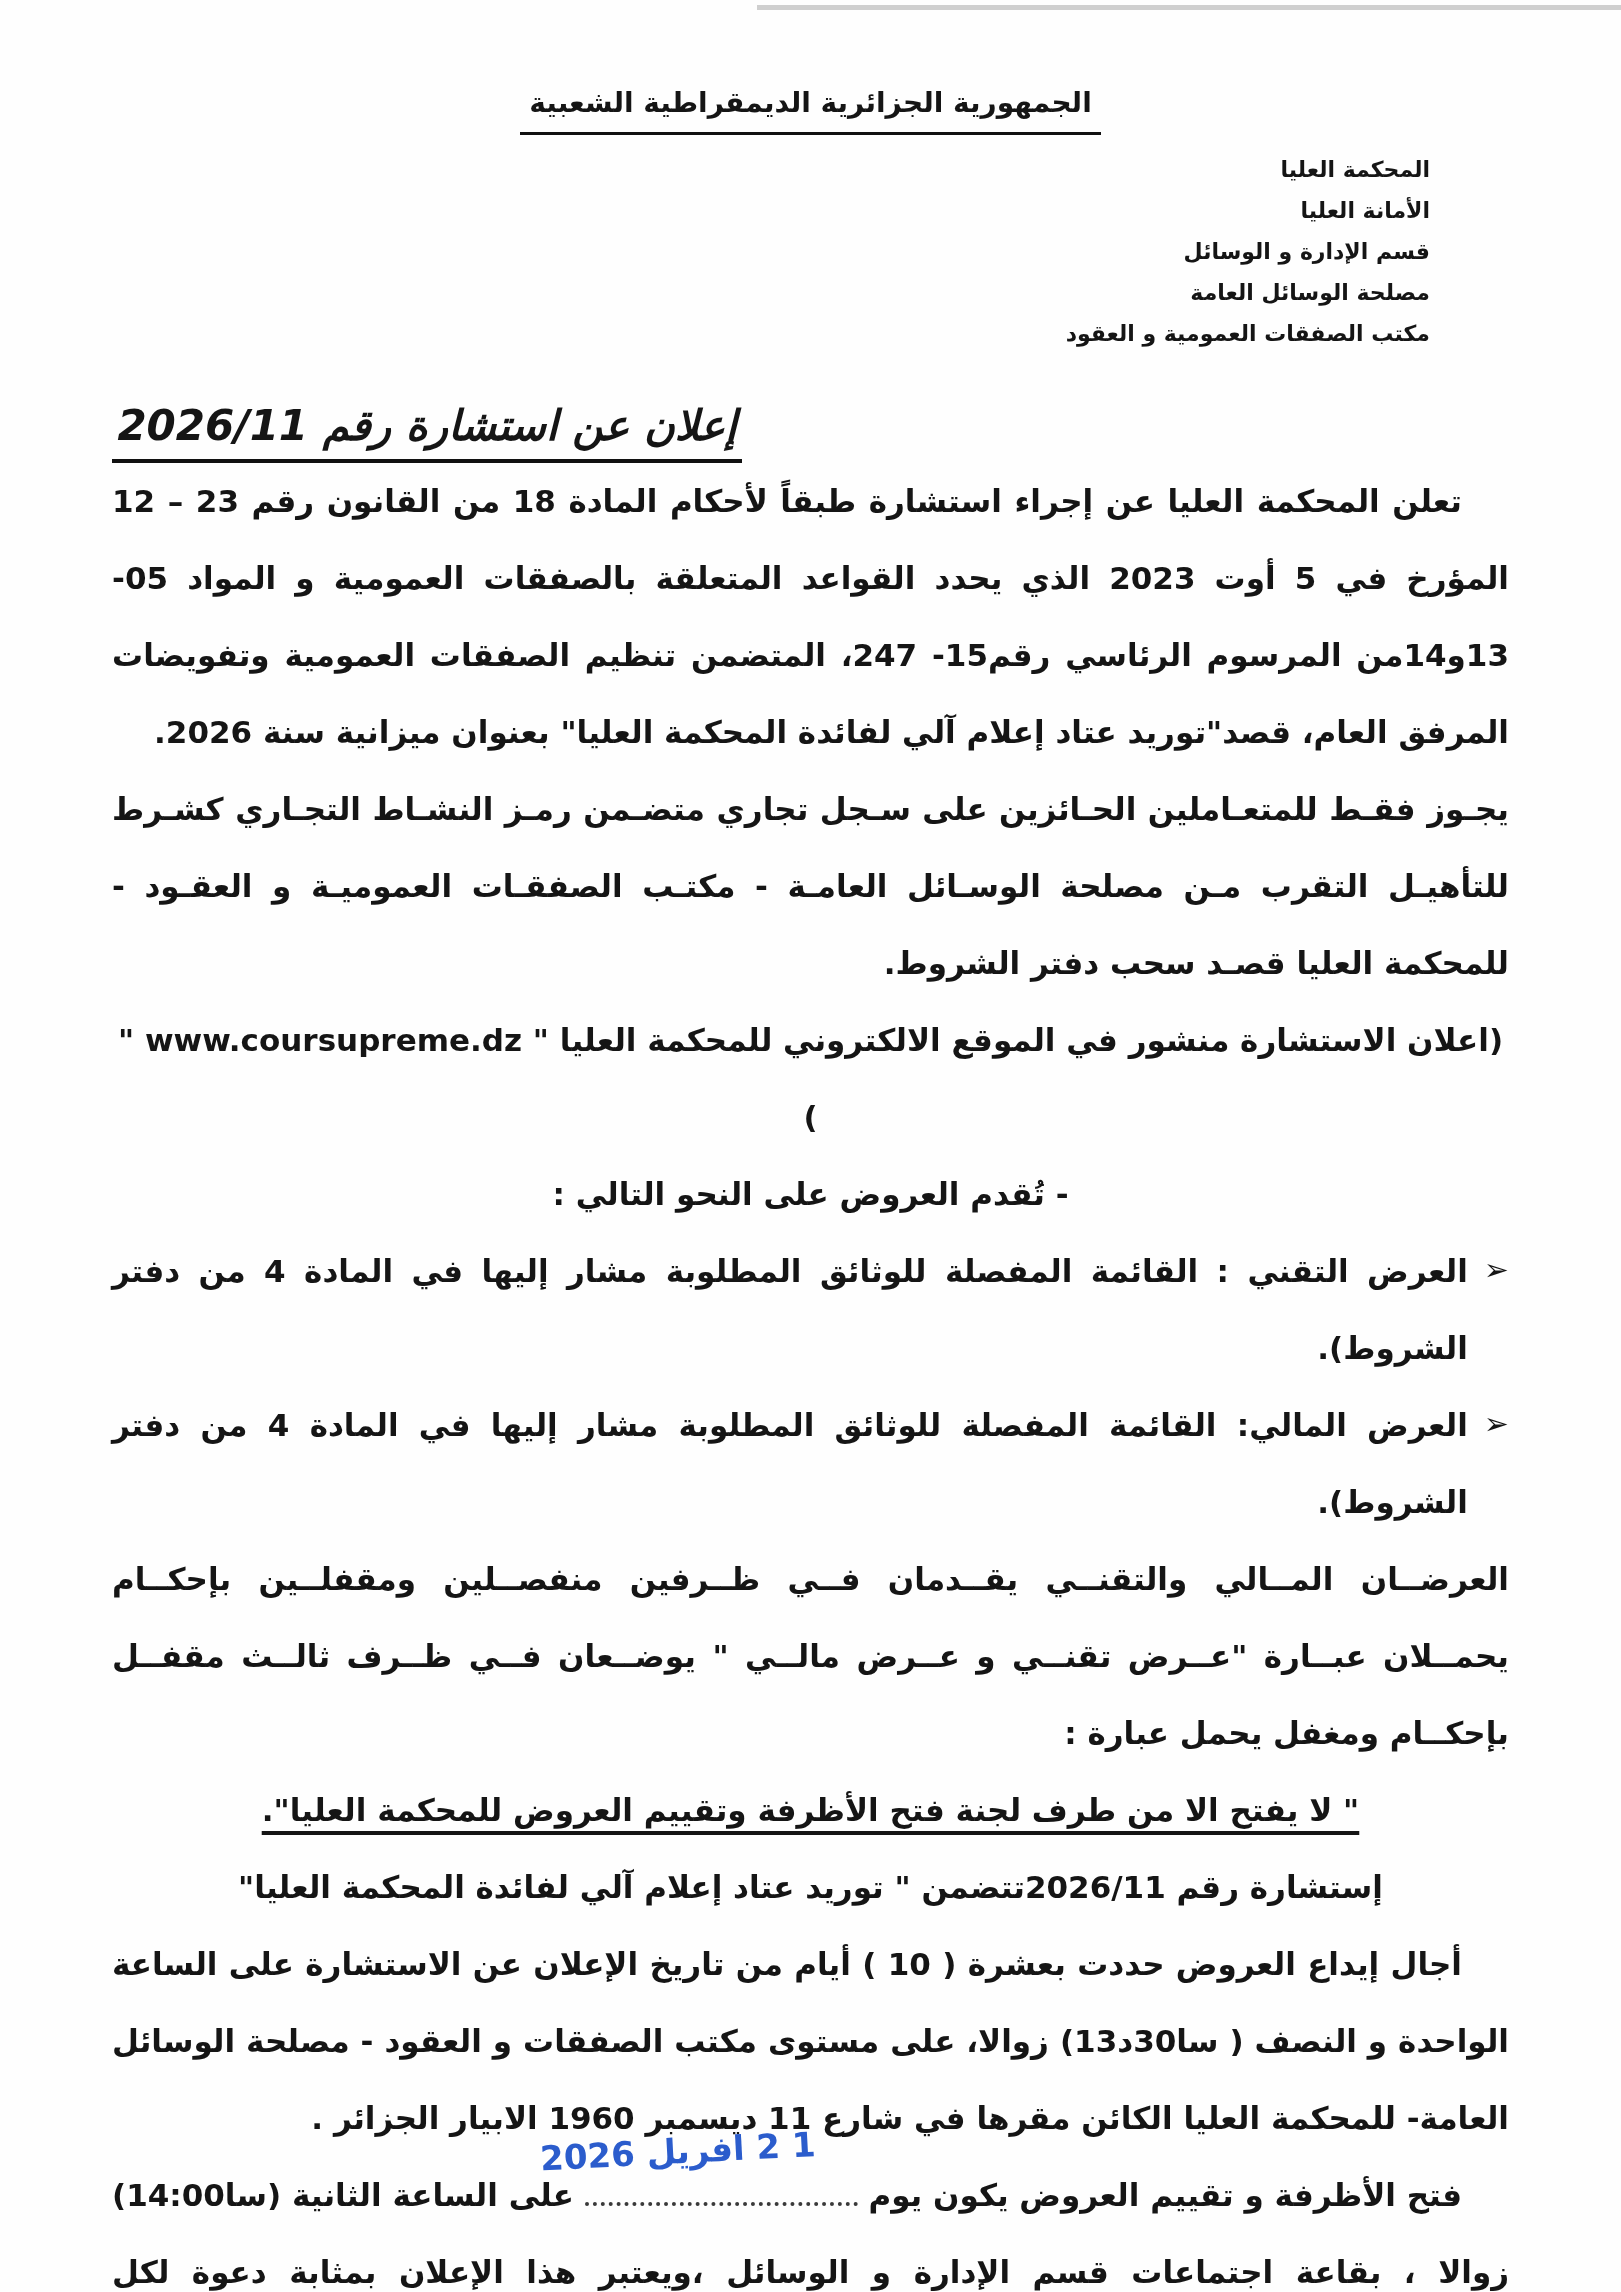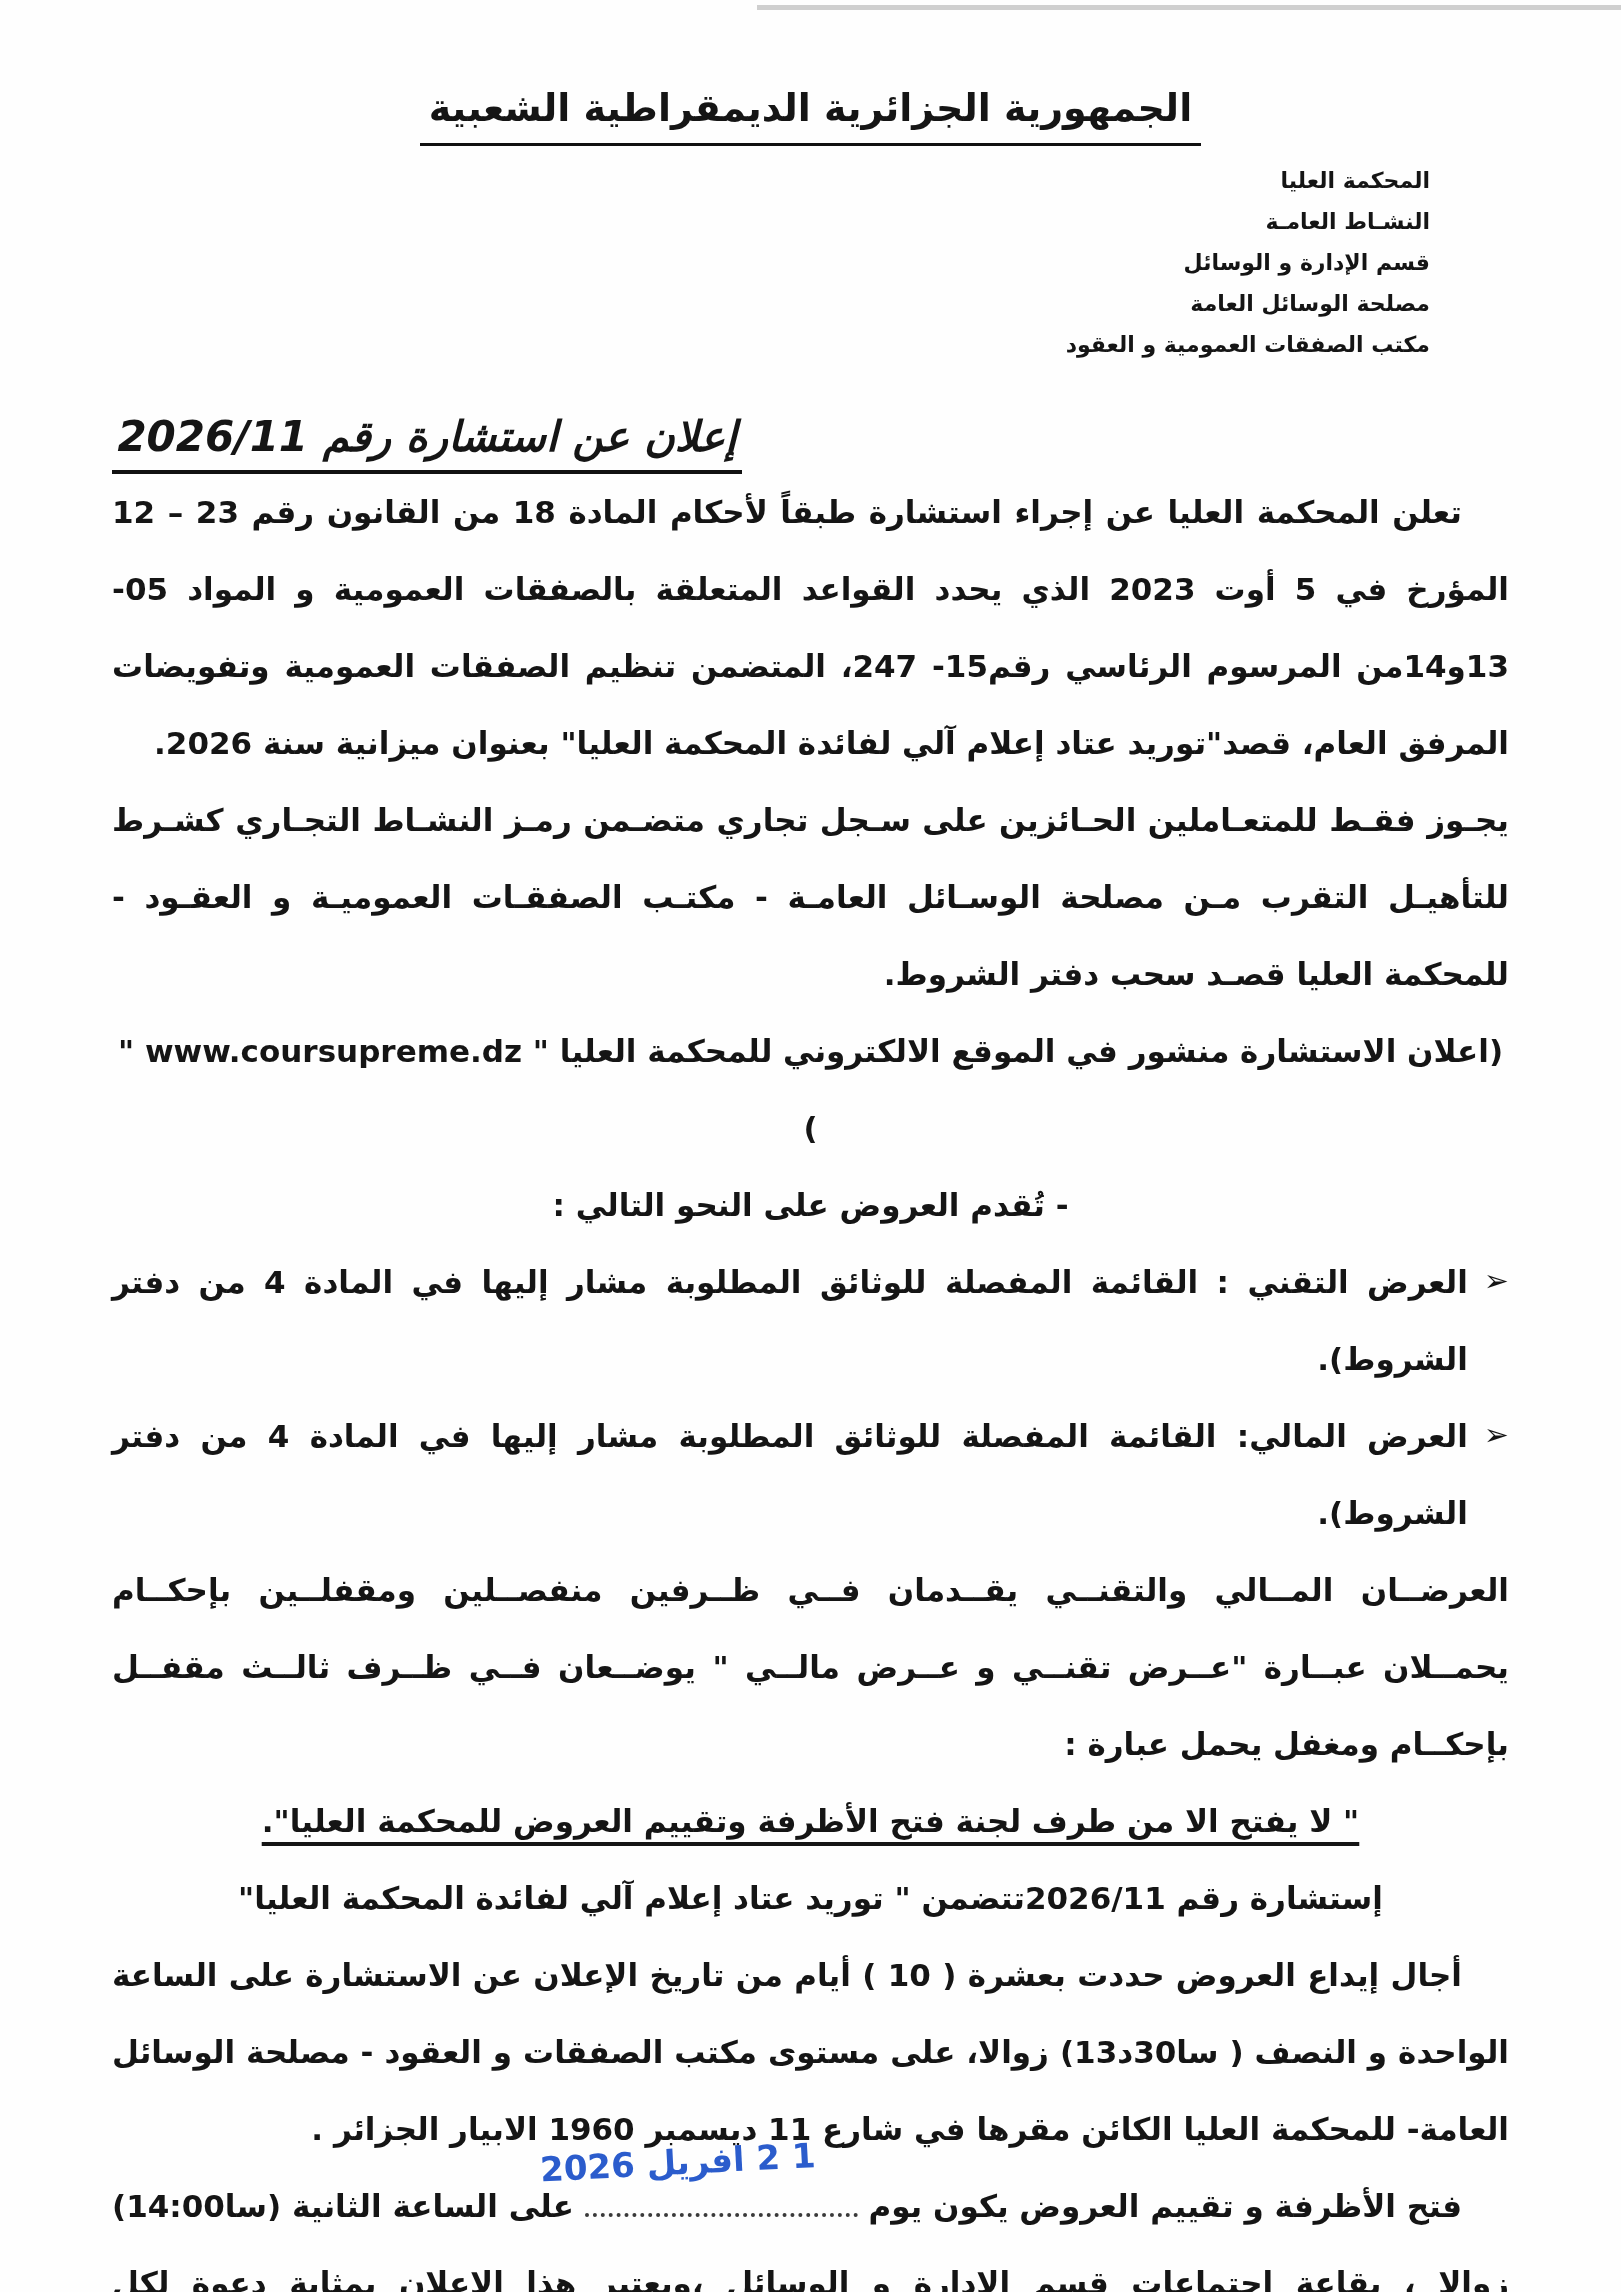--- a/index.html
+++ b/index.html
@@ -5,21 +5,21 @@
   html,body{margin:0;padding:0;background:#e8e8e8;}
   .page{
     width:1621px;height:2293px;background:#fefefe;position:relative;
     font-family:"DejaVu Sans","Liberation Sans",sans-serif;
     color:#151515;direction:rtl;overflow:hidden;box-sizing:border-box;
     padding:86px 112px 0 112px;
   }
   .scan-strip{position:absolute;top:5.4px;left:757px;width:864px;height:4.5px;background:#cfcfcf;}
   .doc-title{text-align:center;margin:0 0 12.5px 0;}
   .doc-title .t{
-    display:inline-block;font-size:38px;font-weight:bold;
+    display:inline-block;font-size:28px;font-weight:bold;
     border-bottom:3.6px solid #111;padding:0 9px 12.5px 9px;letter-spacing:0.9px;
   }
   .org-block{padding-right:79px;margin-top:14.3px;}
   .org-block .line{font-size:22px;font-weight:bold;line-height:41px;}
   .ann-title{text-align:left;margin-top:47px;}
   .ann-title .t{
     display:inline-block;font-size:42px;font-weight:bold;font-style:italic;
     border-bottom:4.5px solid #111;padding:0 5.4px 9px 5.4px;
   }
   .body-text{font-size:31px;font-weight:bold;line-height:77px;text-align:justify;}
@@ -49,21 +49,21 @@
 
 <div class="page">
   <div class="scan-strip"></div>
 
   <div class="doc-title">
     <span class="t">الجمهورية الجزائرية الديمقراطية الشعبية</span>
   </div>
 
   <div class="org-block">
     <div class="line">المحكمة العليا</div>
-    <div class="line">النشـاط العامـة</div>
+    <div class="line">الأمانة العليا</div>
     <div class="line">قسم الإدارة و الوسائل</div>
     <div class="line">مصلحة الوسائل العامة</div>
     <div class="line">مكتب الصفقات العمومية و العقود</div>
   </div>
 
   <div class="ann-title">
     <span class="t">إعلان عن استشارة رقم 2026/11</span>
   </div>
 
   <p class="para body-text mt40 indent"><span>تعلن المحكمة العليا عن إجراء استشارة طبقاً  لأحكام المادة 18 من القانون رقم 23 – 12 المؤرخ في 5 أوت 2023 الذي يحدد القواعد المتعلقة بالصفقات العمومية و المواد 05-13و14من المرسوم الرئاسي رقم15- 247، المتضمن تنظيم الصفقات العمومية وتفويضات المرفق العام، قصد"</span><span style="font-weight:900">توريد عتاد إعلام آلي لفائدة المحكمة العليا"</span><span> بعنوان ميزانية سنة 2026.</span></p>

